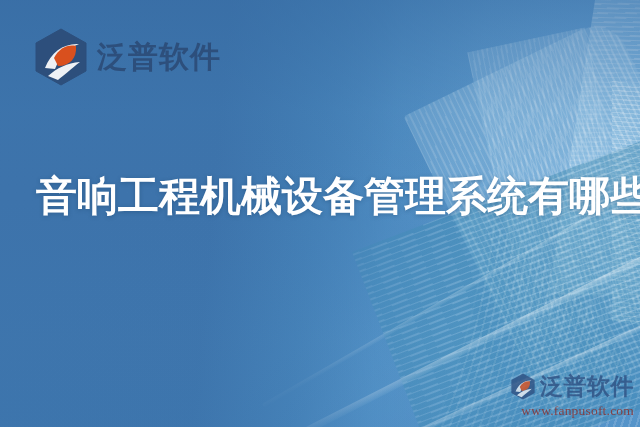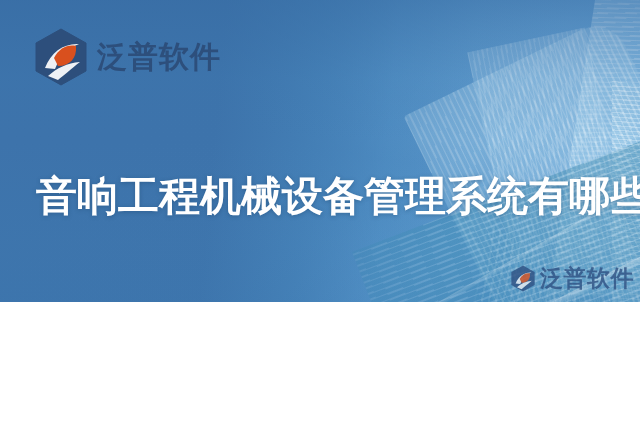--- a/index.html
+++ b/index.html
@@ -3,21 +3,21 @@
 <meta charset="utf-8">
 <style>
   html, body {
     margin: 0;
     padding: 0;
     background: #ffffff;
   }
   #banner {
     position: relative;
     width: 640px;
-    height: 302px;
+    height: 427px;
     overflow: hidden;
     font-family: "Liberation Sans", "DejaVu Sans", sans-serif;
     background: #3d73ab;
   }
 
   
   .bg-sky {
     position: absolute;
     inset: 0;
     background:
@@ -317,15 +317,16 @@
   <div class="watermark">
     <div class="wm-row">
       <svg class="wm-mark" viewBox="0 0 54 58">
         <path d="M27 1 L52 15 L52 43 L27 57 L2 43 L2 15 Z" fill="#2f5183"></path>
         <path d="M11 40 C17 24, 30 15, 45 16 C36 19, 26 28, 21 41 Z" fill="#ffffff" opacity="0.9"></path>
         <path d="M20 30 C25 20, 34 16, 42 18 C43 30, 36 38, 24 38 Z" fill="#d9501e"></path>
         <path d="M14 48 C23 40, 33 35, 46 34 C37 41, 29 48, 24 52 Z" fill="#ffffff" opacity="0.9"></path>
       </svg>
       <span class="wm-cn">泛普软件</span>
     </div>
+    <div class="wm-url">www.fanpusoft.com</div>
   </div>
 
 </div>
 
 </body></html>

